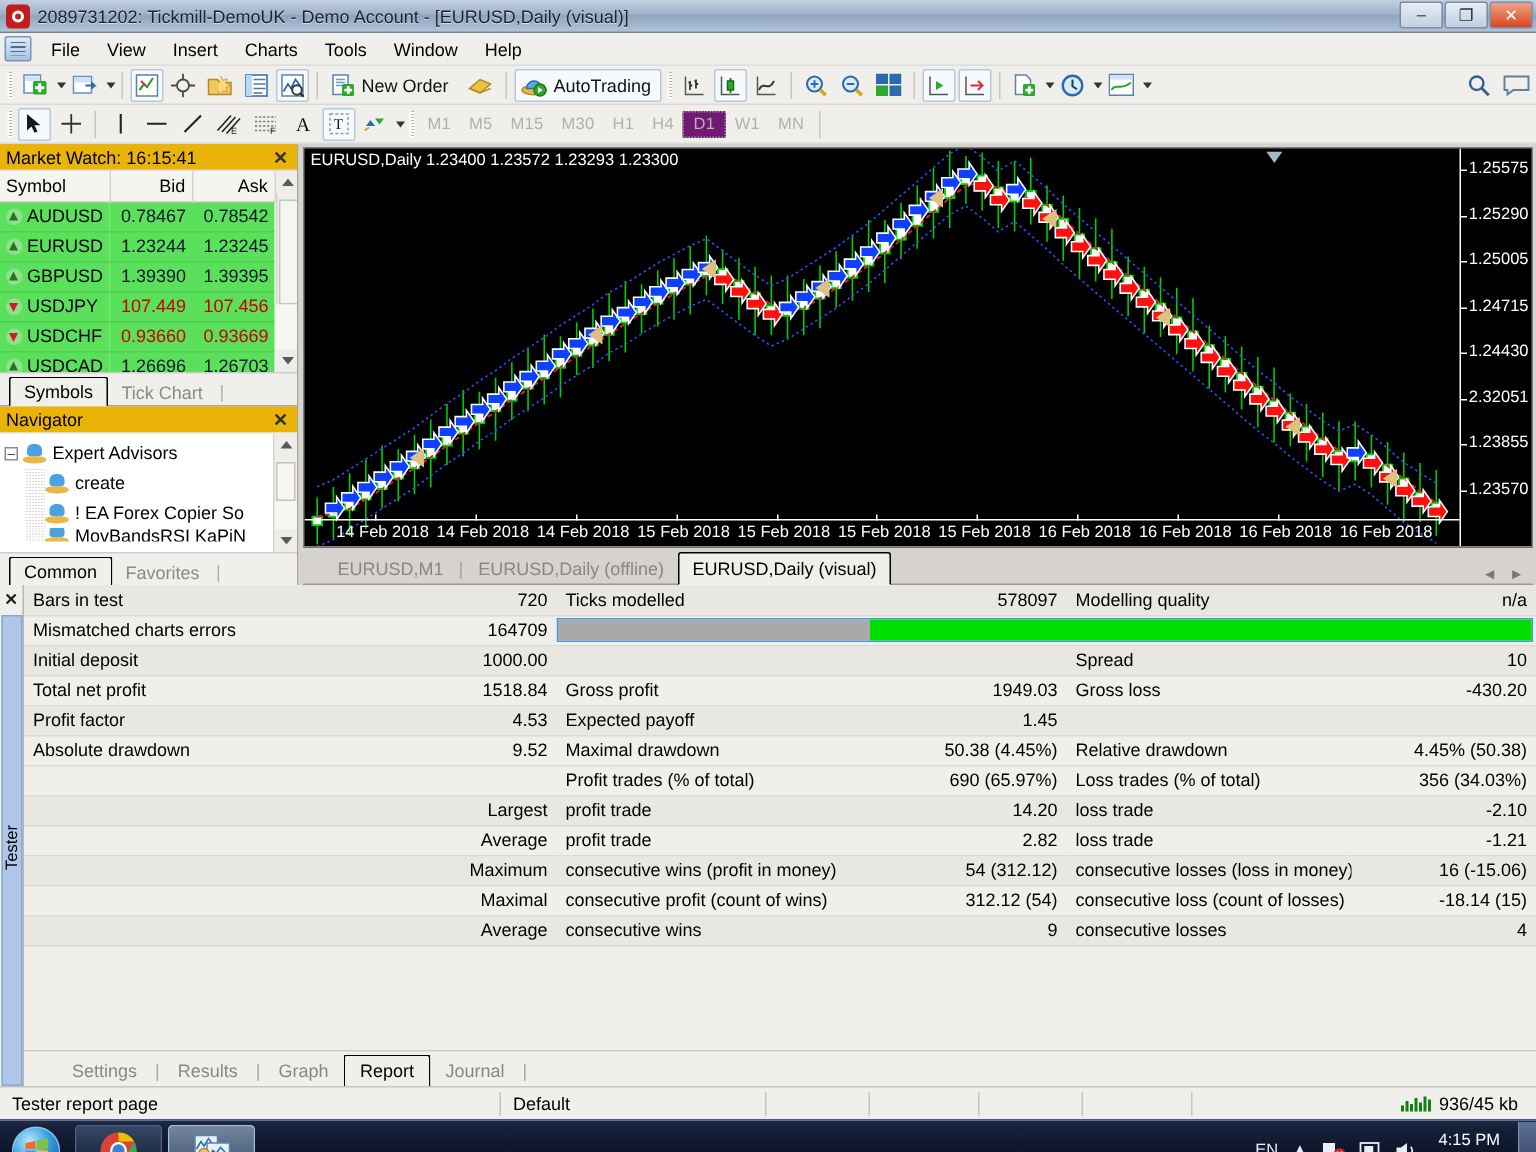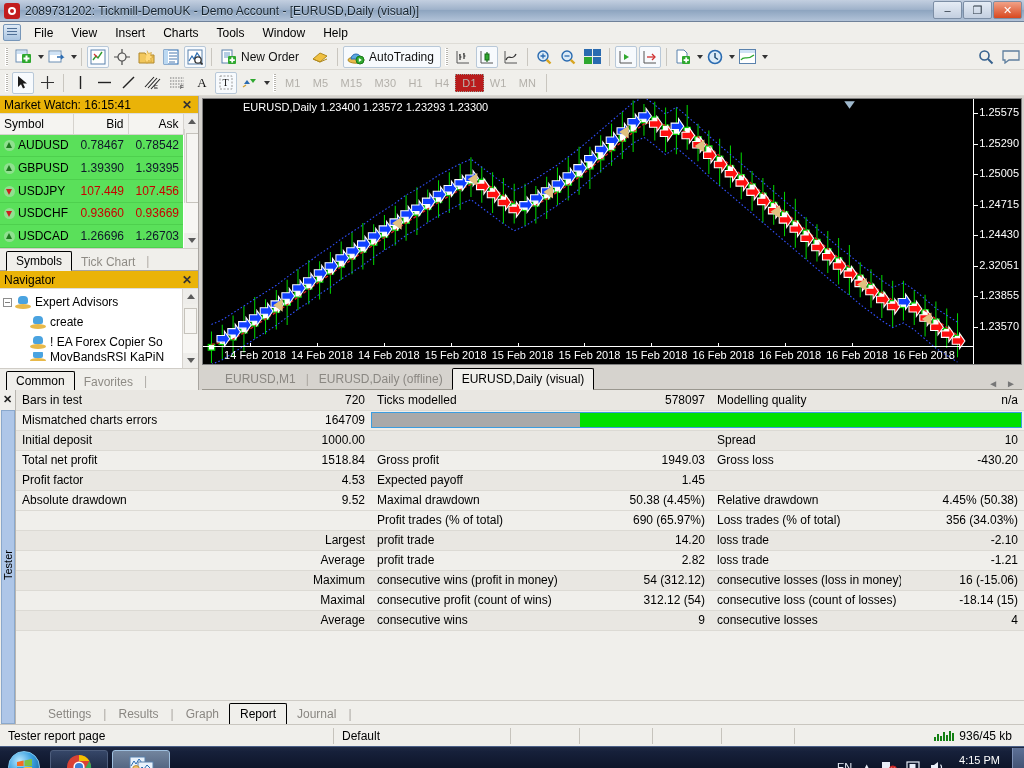--- a/index.html
+++ b/index.html
@@ -78,21 +78,21 @@
   }
   .tb-btn.framed { border: 1px solid #b8c8d8; background: #f7fafd; }
   .tb-btn.labeled { padding: 0 6px 0 3px; gap: 4px; font-size: 12px; color:#111; }
   .grip {
     width: 3px; height: 18px; margin: 0 3px;
     background: repeating-linear-gradient(to bottom,#b7b4ad 0 1px,#fff 1px 2px);
     border-left: 1px solid #fff;
   }
   .sep { width: 1px; height: 18px; background: #c9c6bf; margin: 0 4px; }
   .tf { font-size: 11px; color: #b3b0aa; padding: 2px 6px; letter-spacing: .2px; }
-  .tf.active { color: #b8b5ae; border: 1px dotted #9b9891; background: #b91c1c; }
+  .tf.active { color: #b8b5ae; border: 1px dotted #9b9891; background: #701a75; }
   .caret { width:0;height:0;border-left:3px solid transparent;border-right:3px solid transparent;border-top:4px solid #333;margin-left:2px;}
 
   svg { display:block; }
 
   
   #work { position: relative; height: 294px; display: flex; background: #d6d3ce; }
 
   
   #leftcol { width: 199px; background:#f0efeb; display:flex; flex-direction:column; }
   .panel-title {
@@ -170,21 +170,21 @@
   .hat .brim{position:absolute;bottom:0;left:0;width:16px;height:5px;background:#e8b94a;border-radius:50%;}
   .hat .top{position:absolute;top:0;left:3px;width:10px;height:8px;background:#4aa3e0;border-radius:4px 4px 2px 2px;}
 
   
   #chartwrap { flex:1; background:#d6d3ce; padding:2px 2px 0 3px; display:flex; flex-direction:column;}
   #chart {
     flex:1; background:#000; border:1px solid #7f7f7f; position:relative; overflow:hidden;
   }
   #chart .chart-label {
     position:absolute; left:4px; top:2px; color:#fff; font-size:11px;
-    font-family:"Liberation Sans",sans-serif; white-space:nowrap; z-index:5;margin-left:36px;
+    font-family:"Liberation Sans",sans-serif; white-space:nowrap; z-index:5;
   }
   #priceaxis {
     position:absolute; right:0; top:0; bottom:0; width:48px;
     border-left:1px solid #fff; color:#fff; font-size:11px;
   }
   #priceaxis div.pl { position:absolute; right:2px; white-space:nowrap; }
   #priceaxis div.tick { position:absolute; left:0; width:4px; height:1px; background:#fff; }
   #timeaxis {
     position:absolute; left:0; right:48px; bottom:0; height:18px;
     border-top:1px solid #fff; color:#fff; font-size:11px;
@@ -596,20 +596,25 @@
               <th class="sym">Symbol</th>
               <th class="num">Bid</th>
               <th class="num">Ask</th>
             </tr>
           </thead>
           <tbody>
             <tr class="up">
               <td class="sym"><span class="arrow-up"></span><span>AUDUSD</span></td>
               <td class="num">0.78467</td>
               <td class="num">0.78542</td>
+            </tr>
+            <tr class="up">
+              <td class="sym"><span class="arrow-up"></span><span>EURUSD</span></td>
+              <td class="num">1.23244</td>
+              <td class="num">1.23245</td>
             </tr>
             <tr class="up">
               <td class="sym"><span class="arrow-up"></span><span>GBPUSD</span></td>
               <td class="num">1.39390</td>
               <td class="num">1.39395</td>
             </tr>
             <tr class="down">
               <td class="sym"><span class="arrow-dn"></span><span>USDJPY</span></td>
               <td class="num">107.449</td>
               <td class="num">107.456</td>

